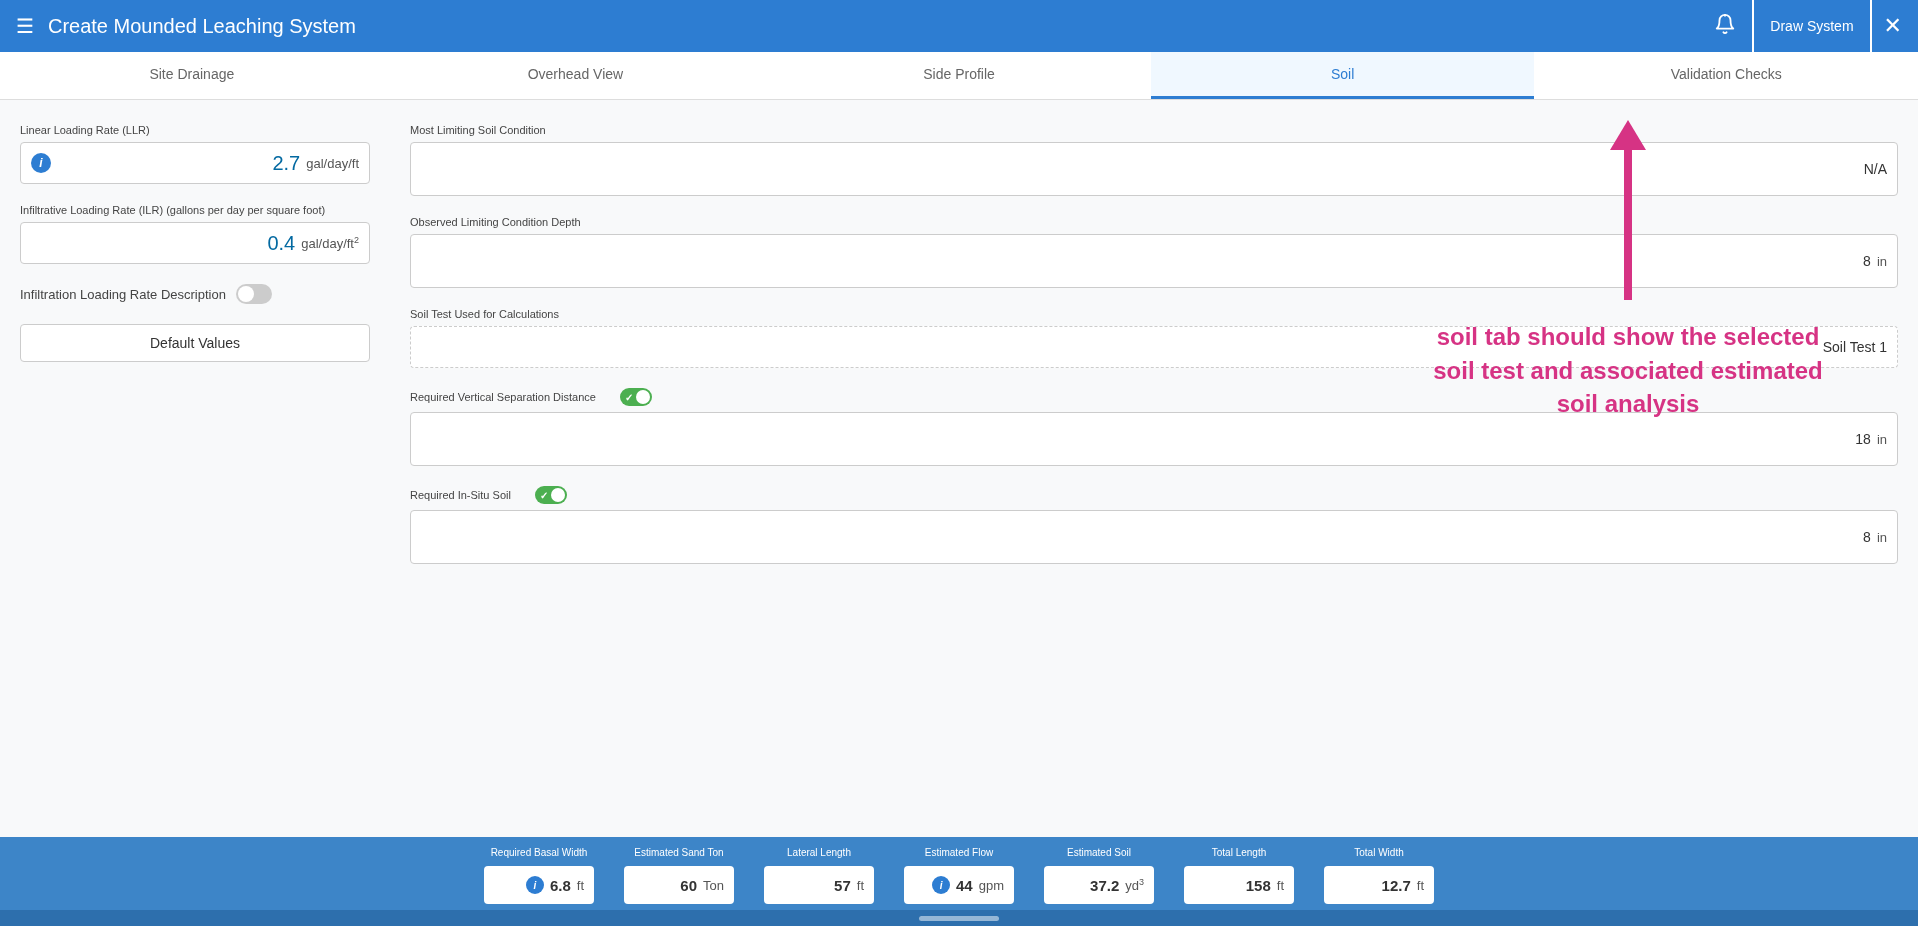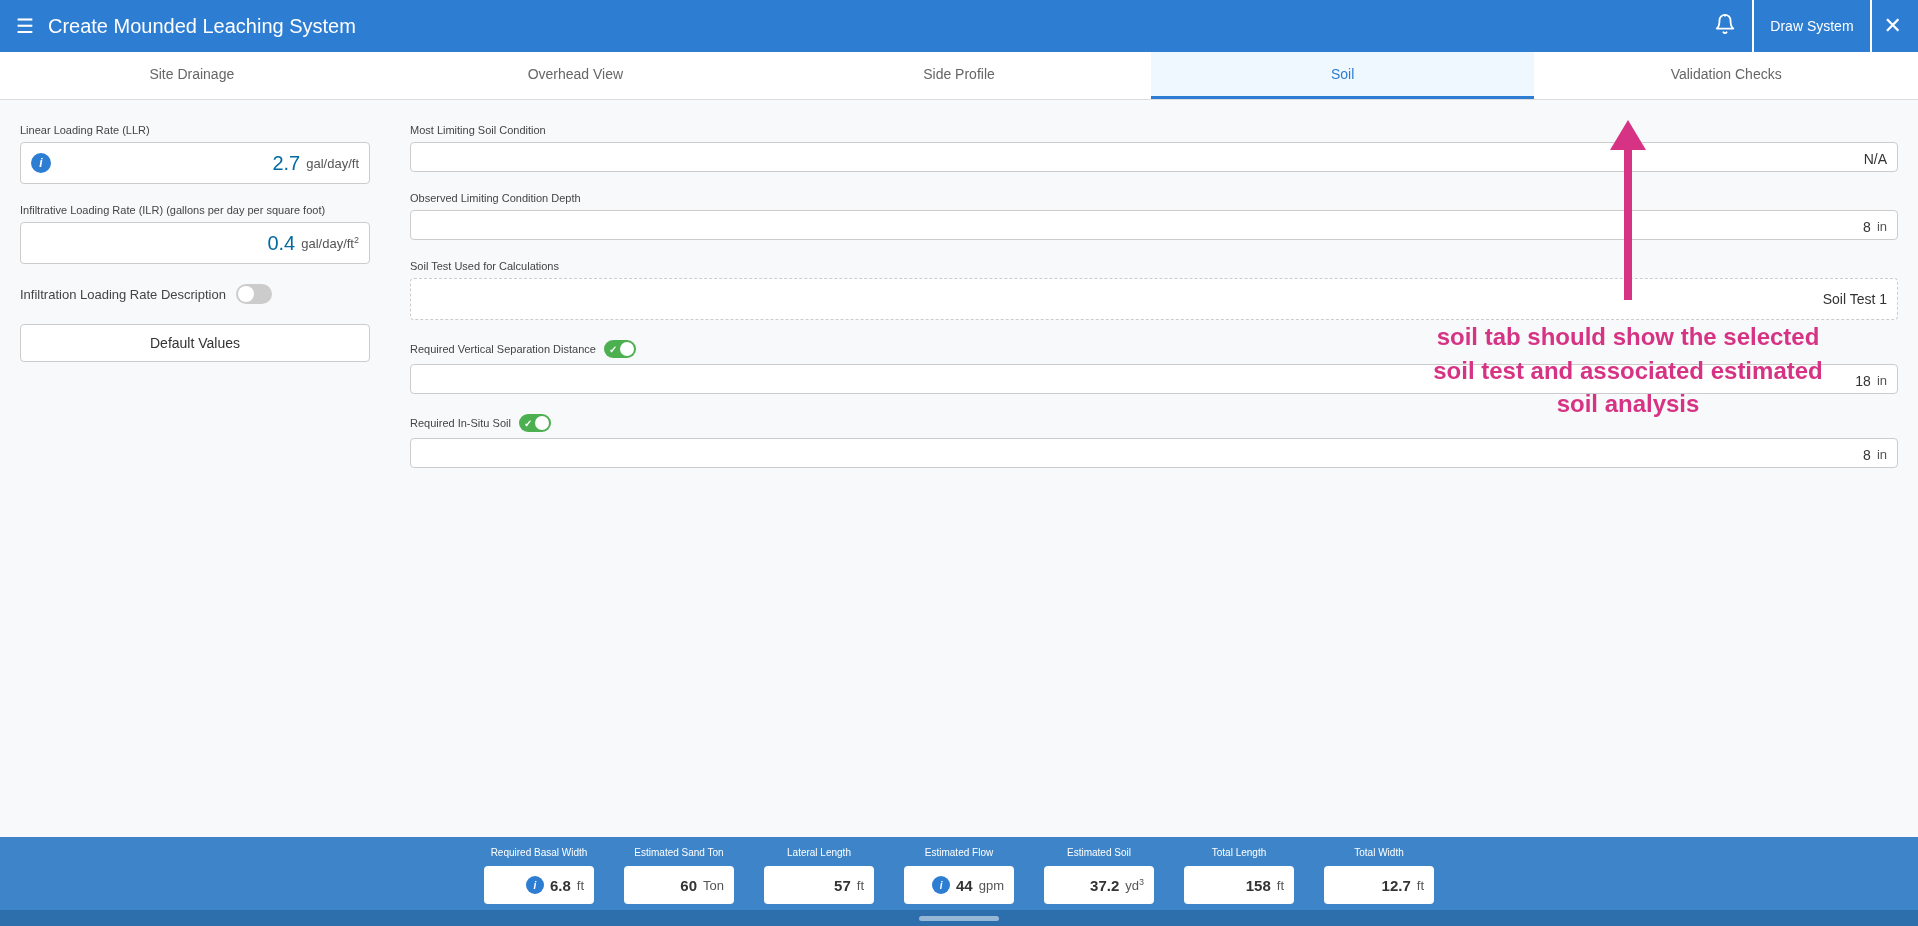--- a/index.html
+++ b/index.html
@@ -30,20 +30,21 @@
       margin-right: 12px;
     }
     .header-close { font-size: 22px; cursor: pointer; color: white; background: none; border: none; }
 
     
     .tabs {
       background: white;
       display: flex;
       border-bottom: 1px solid #ddd;
       flex-shrink: 0;
+      justify-content: flex-end;
     }
     .tab {
       flex: 1;
       text-align: center;
       padding: 14px 0;
       font-size: 14px;
       color: #666;
       cursor: pointer;
       border-bottom: 3px solid transparent;
     }
@@ -156,26 +157,26 @@
       border-radius: 4px;
       font-size: 14px;
       color: #333;
       cursor: pointer;
       text-align: center;
     }
 
     
     .right-input-row {
       display: flex;
-      align-items: flex-start;
+      align-items: center;
       background: white;
       border: 1px solid #ccc;
       border-radius: 4px;
       padding: 8px 10px;
-      height: 30px;
+      height: 54px;
       margin-top: 6px;
     }
     .right-input-value {
       flex: 1;
       text-align: right;
       font-size: 14px;
       color: #333;
     }
     .right-input-unit {
       font-size: 13px;
@@ -190,21 +191,21 @@
       border: 1px dashed #ccc;
       border-radius: 4px;
       padding: 8px 10px;
       height: 42px;
       margin-top: 6px;
     }
 
     .label-with-toggle {
       display: flex;
       align-items: center;
-      gap: 8px;
+      gap: 24px;
       margin-bottom: 6px;
     }
     .toggle-green {
       width: 32px;
       height: 18px;
       background: #4caf50;
       border-radius: 9px;
       position: relative;
       cursor: pointer;
       flex-shrink: 0;

